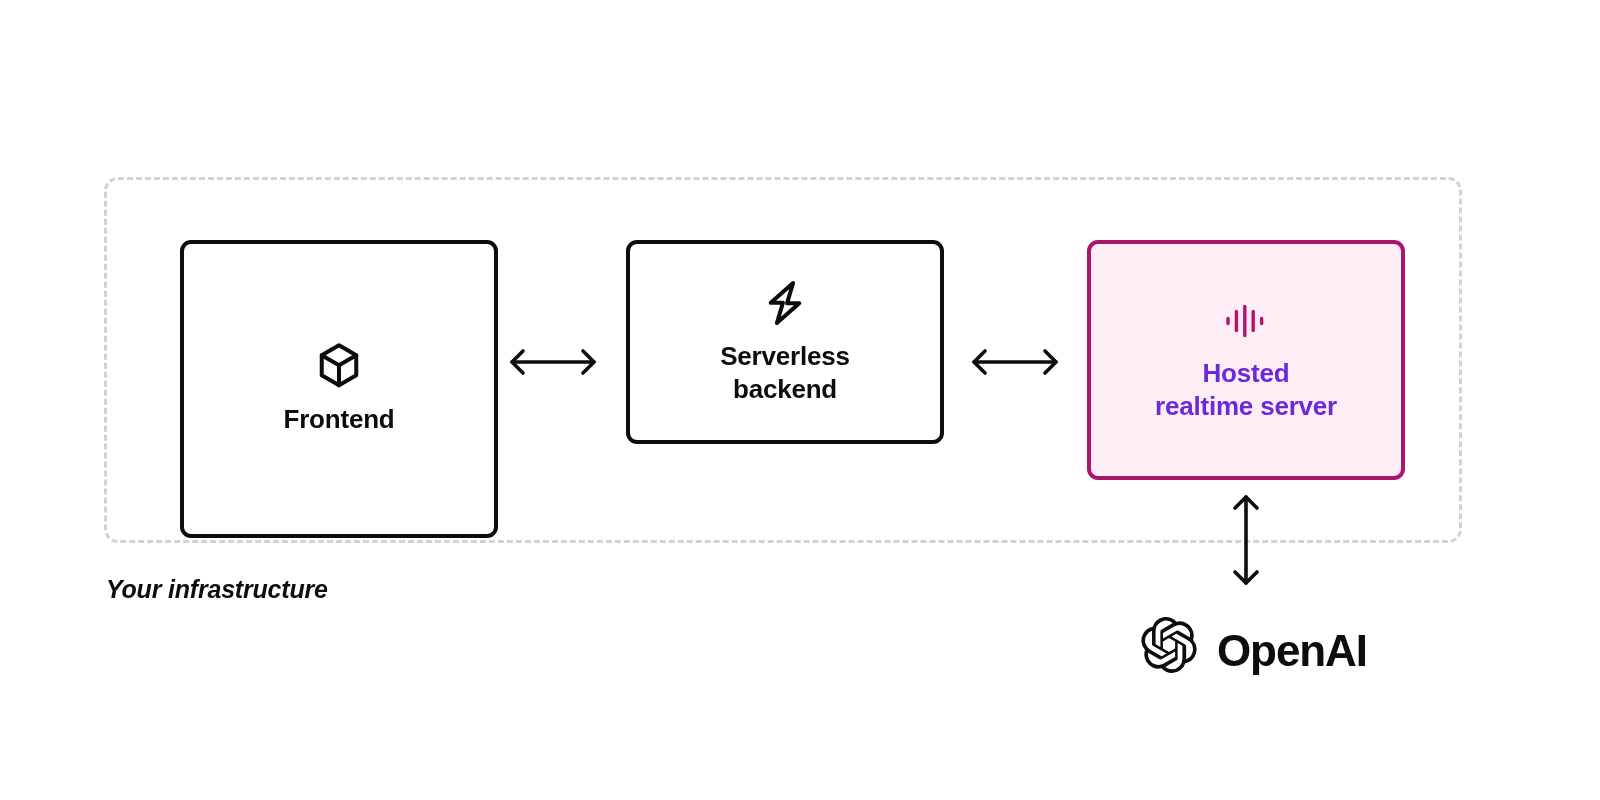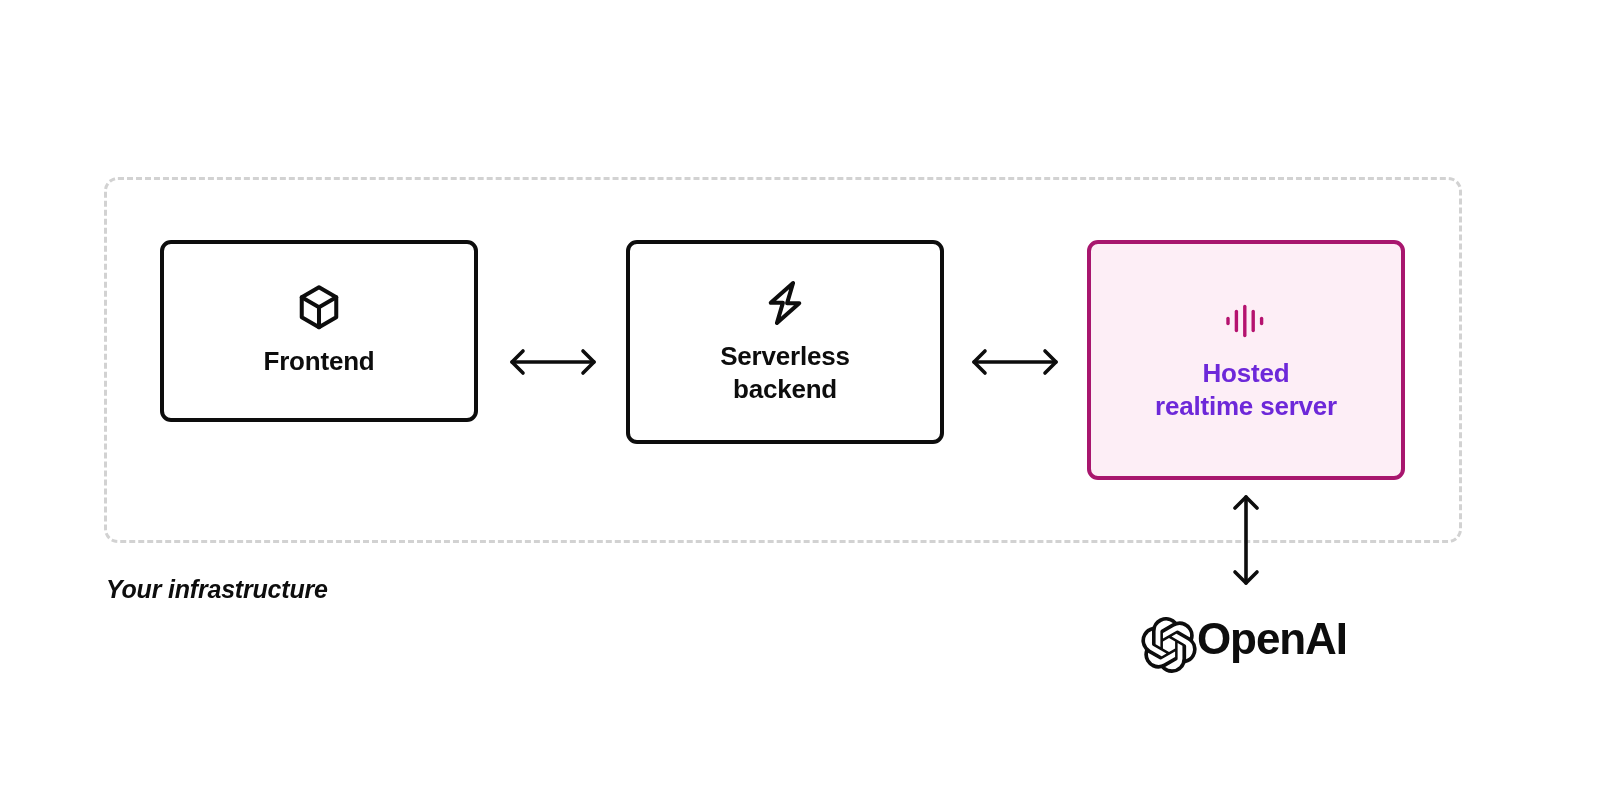--- a/index.html
+++ b/index.html
@@ -53,21 +53,21 @@
     position: absolute;
     box-sizing: border-box;
     border-radius: 11px;
     display: flex;
     flex-direction: column;
     align-items: center;
     justify-content: center;
     background: #ffffff;
     border: 4px solid #0d0d0d;
   }
-  .node-frontend { left: 160px;  top: 240px; width: 318px; height: 182px; }
+  .node-frontend { left: 180px;  top: 240px; width: 318px; height: 298px; }
   .node-backend  { left: 626px;  top: 240px; width: 318px; height: 204px; }
   .node-hosted   { left: 1087px; top: 240px; width: 318px; height: 240px;
                    background: #fdeef6; border-color: #a8166e; }
 
   .node-icon {
     display: block;
     margin-bottom: 12px;
     line-height: 0;
   }
 
@@ -96,22 +96,22 @@
     top: 490px;
     line-height: 0;
   }
 
   
   .openai-lockup {
     position: absolute;
     left: 1141px;
     top: 617px;
     display: flex;
-    align-items: flex-start;
-    gap: 0;
+    align-items: flex-end;
+    gap: 20px;
   }
   .openai-mark { line-height: 0; }
   .openai-word {
     font-size: 44px;
     font-weight: 700;
     letter-spacing: -1.1px;
     color: #0d0d0d;
     line-height: 1;
     white-space: nowrap;
   }

